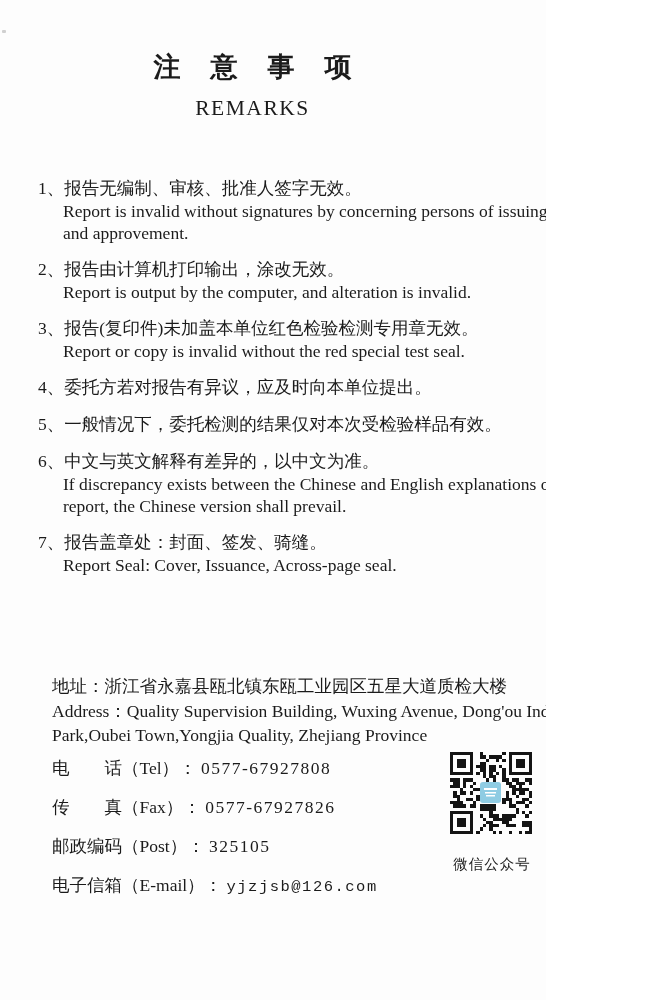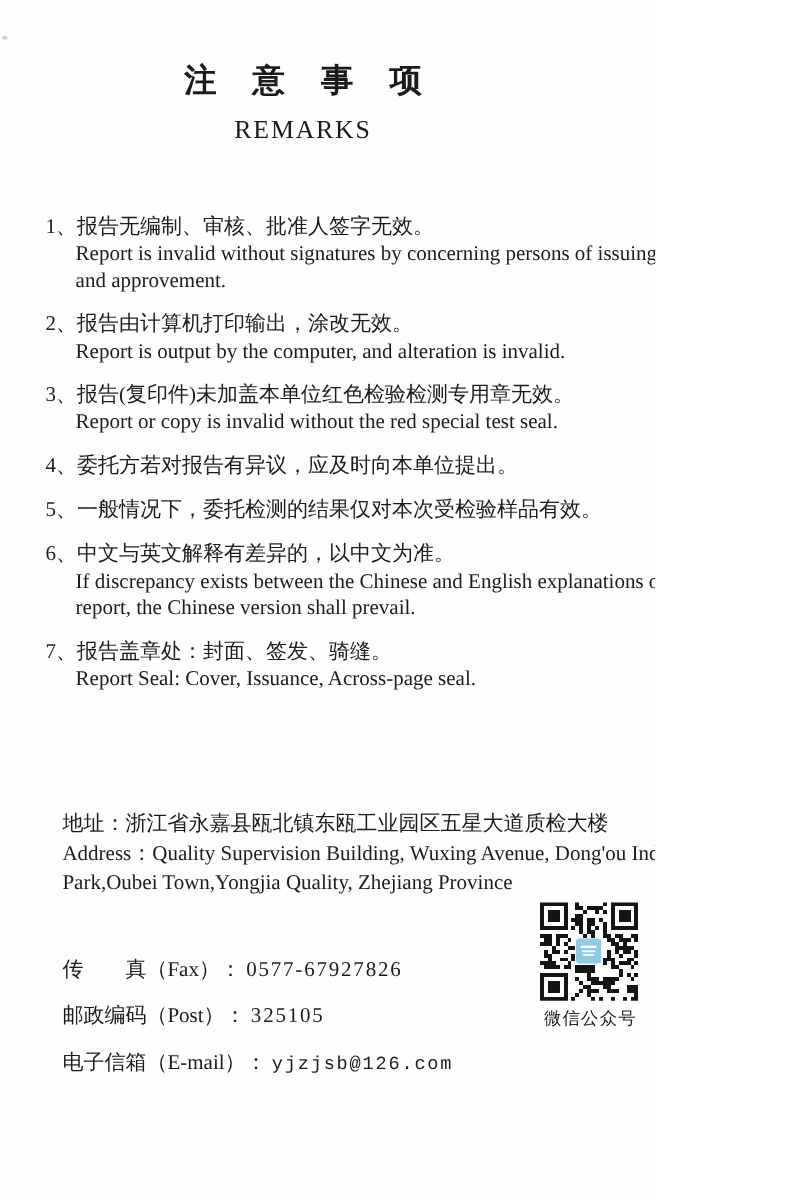--- a/index.html
+++ b/index.html
@@ -55,21 +55,21 @@
     background:#8fcce3;border-radius:3px;
     display:flex;align-items:center;justify-content:center;
   }
   .qr-logo .glyph{
     width:13px;height:9px;
     background:
       linear-gradient(#ffffff,#ffffff) 0 0/13px 2px no-repeat,
       linear-gradient(#ffffff,#ffffff) 1px 4px/11px 1.5px no-repeat,
       linear-gradient(#ffffff,#ffffff) 2px 7px/9px 1.5px no-repeat;
   }
-  .qr-caption{margin-top:5px;text-align:center;font-size:14.5px;letter-spacing:1px;color:#222;}
+  .qr-caption{margin-top:21px;text-align:center;font-size:14.5px;letter-spacing:1px;color:#222;}
 </style>
 </head>
 <body>
 
 <div class="doc">
   <div class="speck"></div>
 
   <header class="title-block">
     <h1 class="title-zh">注意事项</h1>
     <h2 class="title-en">REMARKS</h2>
@@ -123,20 +123,21 @@
         </div>
       <div class="en">Report Seal: Cover, Issuance, Across-page seal.</div>
     </li>
   </ol>
 
   <section class="address">
     <div class="zh">地址：浙江省永嘉县瓯北镇东瓯工业园区五星大道质检大楼</div>
     <div class="en">Address：Quality Supervision Building, Wuxing Avenue, Dong'ou Industrial Park,Oubei Town,Yongjia Quality, Zhejiang Province</div>
   </section>
 
+  <div class="contact-row row-tel"><span class="label">电　　话（Tel）： </span><span class="value">0577-67927808</span></div>
   <div class="contact-row row-fax"><span class="label">传　　真（Fax）： </span><span class="value">0577-67927826</span></div>
   <div class="contact-row row-post"><span class="label">邮政编码（Post）： </span><span class="value">325105</span></div>
   <div class="contact-row row-email"><span class="label">电子信箱（E-mail）： </span><span class="value">yjzjsb@126.com</span></div>
 
   <figure class="qr">
     <svg id="qr-svg" viewBox="0 0 25 25">
         <g fill="#141414">
           <rect x="0" y="0" width="1" height="1"></rect>
           <rect x="1" y="0" width="1" height="1"></rect>
           <rect x="2" y="0" width="1" height="1"></rect>

